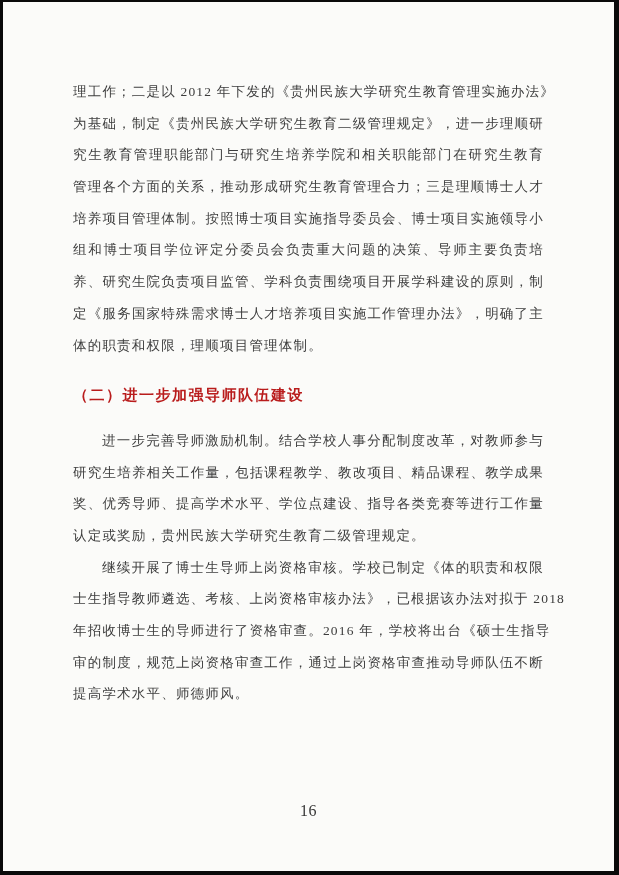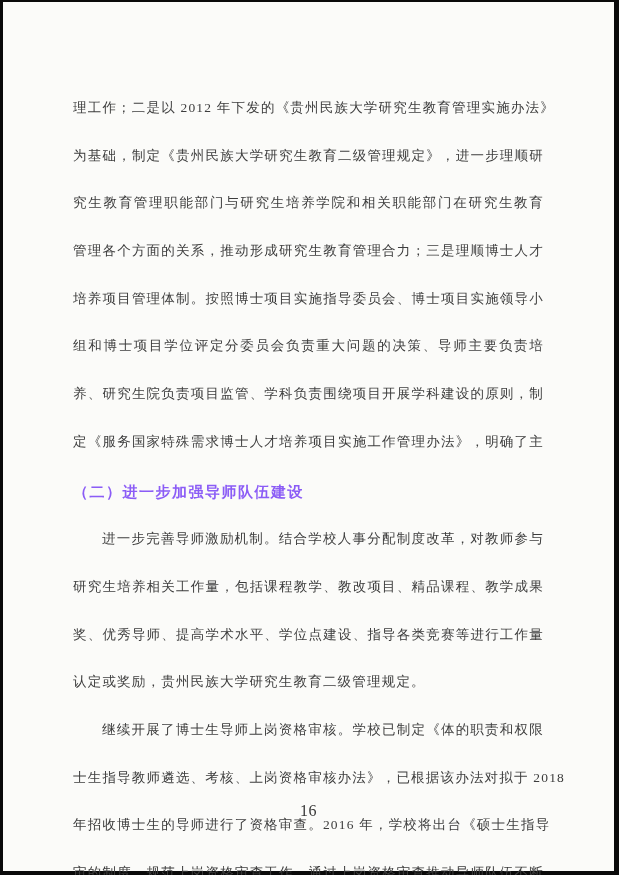--- a/index.html
+++ b/index.html
@@ -35,38 +35,37 @@
     height: 31.7px;
     line-height: 31.7px;
     font-size: 13.5px;
     letter-spacing: 1.2px;
     color: #3d3d3d;
     white-space: nowrap;
     text-align: justify;
     text-align-last: justify;
     text-justify: inter-character;
     overflow: visible;
-    margin-top: 16px;
   }
   .line.last {
     text-align: left;
     text-align-last: left;
   }
   .line.ind {
     text-indent: 29px;
   }
   .heading {
     height: 31.7px;
     line-height: 31.7px;
     margin: 18px 0 14px 0;
     font-family: "Liberation Sans", "DejaVu Sans", sans-serif;
     font-weight: bold;
     font-size: 15px;
     letter-spacing: 1.5px;
-    color: #8b5cf6;
+    color: #b91c1c;
     white-space: nowrap;
   }
   .page-number {
     position: absolute;
     left: 0;
     right: 0;
     top: 800px;
     text-align: center;
     font-size: 16px;
     letter-spacing: 0.5px;
@@ -81,20 +80,21 @@
   <div class="content">
       <div class="paragraph">
         <div class="line">理工作；二是以 2012 年下发的《贵州民族大学研究生教育管理实施办法》</div>
         <div class="line">为基础，制定《贵州民族大学研究生教育二级管理规定》，进一步理顺研</div>
         <div class="line">究生教育管理职能部门与研究生培养学院和相关职能部门在研究生教育</div>
         <div class="line">管理各个方面的关系，推动形成研究生教育管理合力；三是理顺博士人才</div>
         <div class="line">培养项目管理体制。按照博士项目实施指导委员会、博士项目实施领导小</div>
         <div class="line">组和博士项目学位评定分委员会负责重大问题的决策、导师主要负责培</div>
         <div class="line">养、研究生院负责项目监管、学科负责围绕项目开展学科建设的原则，制</div>
         <div class="line">定《服务国家特殊需求博士人才培养项目实施工作管理办法》，明确了主</div>
+        <div class="line last">体的职责和权限，理顺项目管理体制。</div>
       </div>
       <div class="heading">（二）进一步加强导师队伍建设</div>
       <div class="paragraph">
         <div class="line ind">进一步完善导师激励机制。结合学校人事分配制度改革，对教师参与</div>
         <div class="line">研究生培养相关工作量，包括课程教学、教改项目、精品课程、教学成果</div>
         <div class="line">奖、优秀导师、提高学术水平、学位点建设、指导各类竞赛等进行工作量</div>
         <div class="line last">认定或奖励，贵州民族大学研究生教育二级管理规定。</div>
       </div>
       <div class="paragraph">
         <div class="line ind">继续开展了博士生导师上岗资格审核。学校已制定《体的职责和权限</div>

